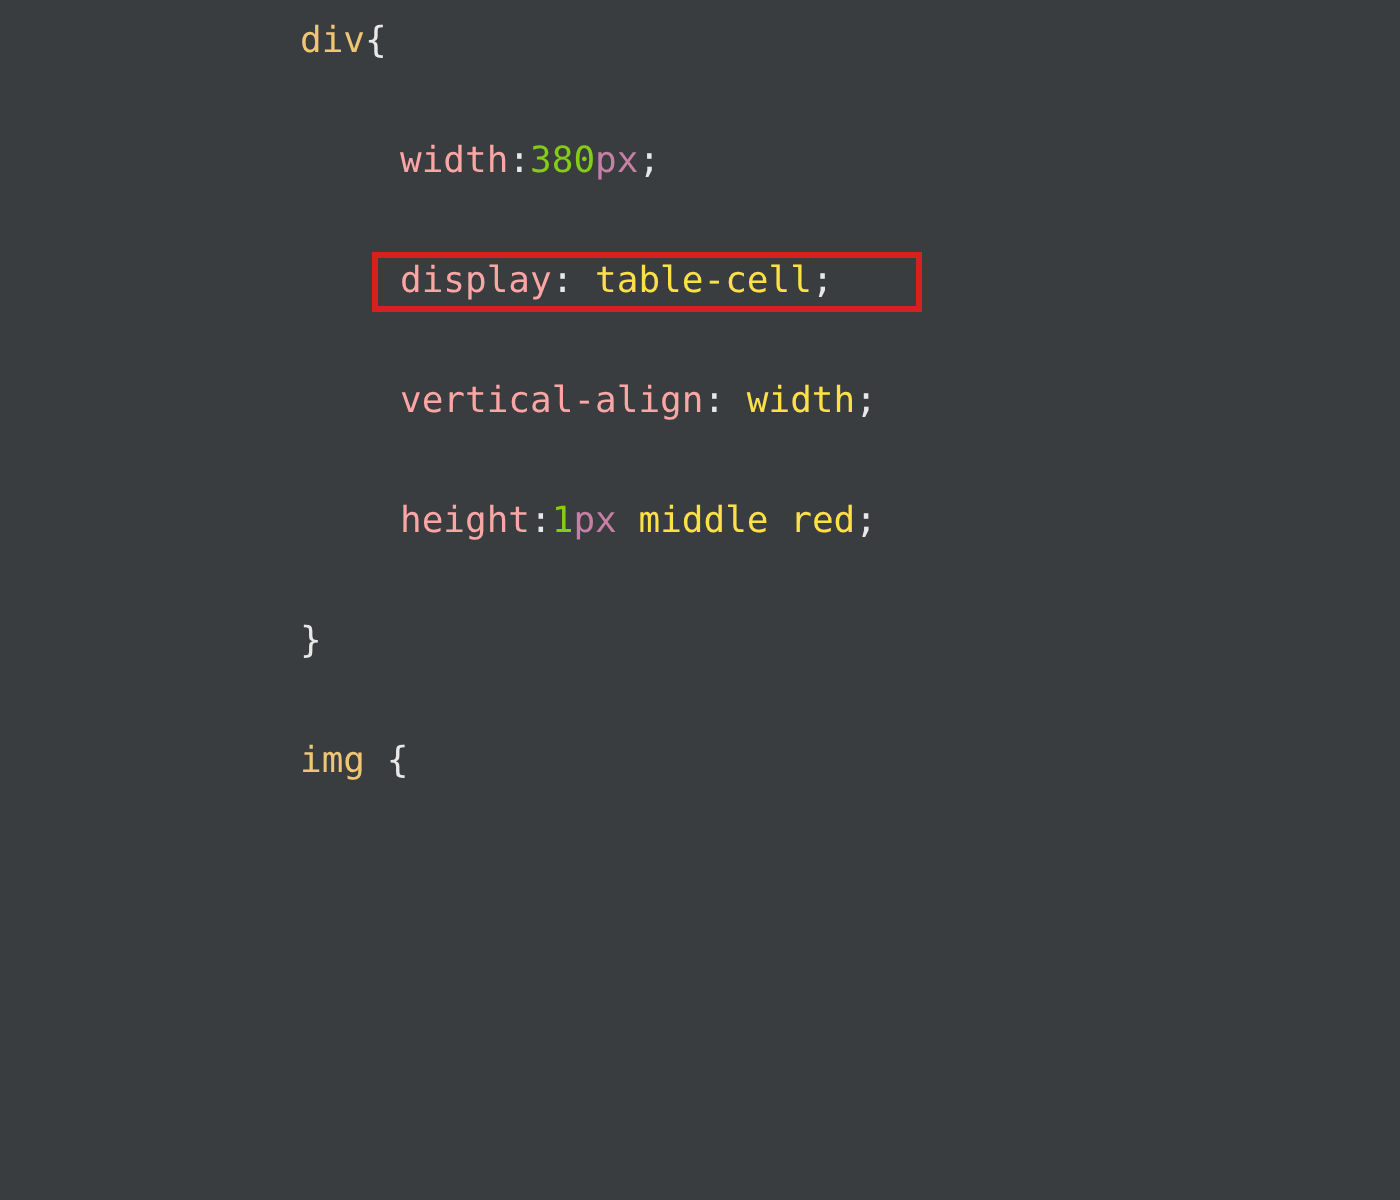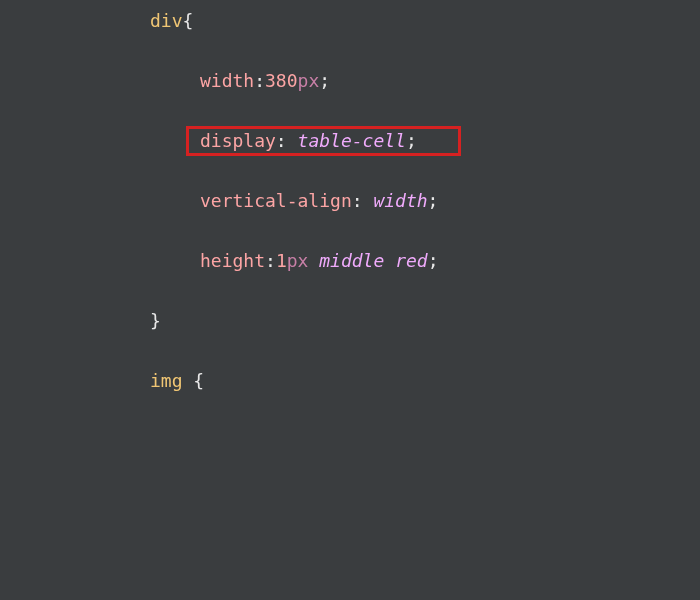--- a/index.html
+++ b/index.html
@@ -14,23 +14,23 @@
       overflow: hidden;
       padding-top: 6px;
     }
     .line { white-space: pre; position: relative; }
     .i3 { padding-left: 150px; }
     .i4 { padding-left: 200px; }
     .selector { color: #f0c674; }
     .brace { color: #e8e8e8; }
     .prop { color: #fca5a5; }
     .punct { color: #e8e8e8; }
-    .num { color: #fca5a5; }
+    .num { color: #84cc16; }
     .unit { color: #c77fa6; margin-top: 24px; }
-    .kw { color: #f0abfc; font-style: italic; }
+    .kw { color: #fde047; }
     .hlbox {
       position: absolute;
       border: 3px solid #d62121;
       height: 30px;
       pointer-events: none;
     }
   </style>
 </head>
 <body>
 

